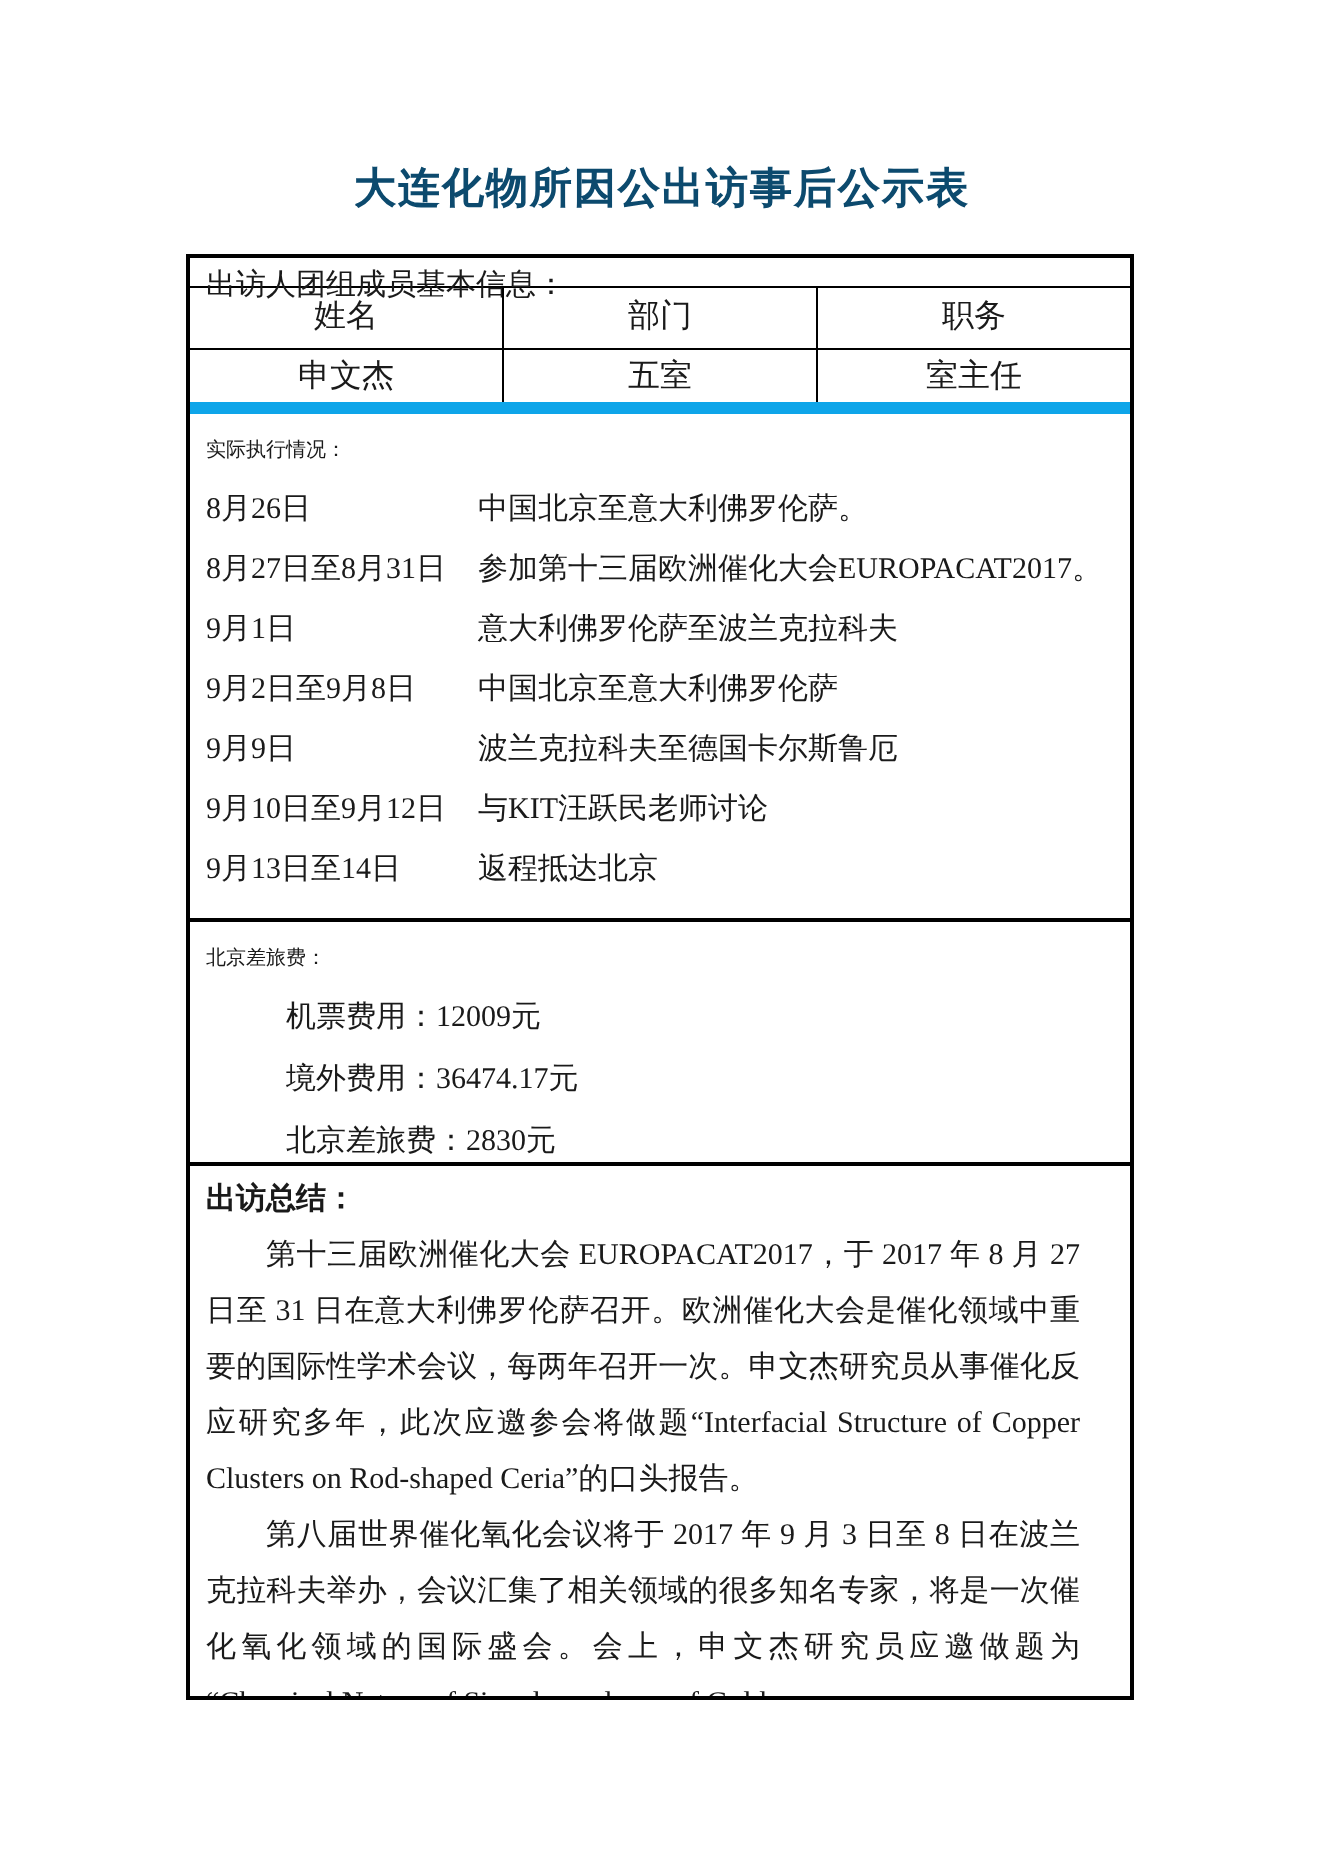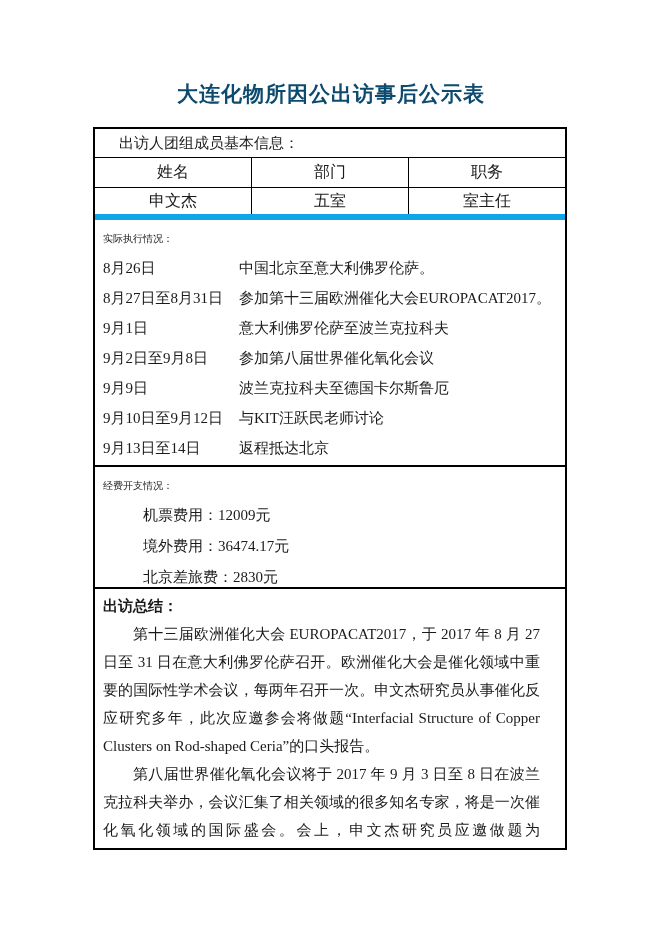--- a/index.html
+++ b/index.html
@@ -38,25 +38,25 @@
     box-sizing: border-box;
     display: flex;
     flex-direction: column;
     overflow: hidden;
   }
   .row {
     box-sizing: border-box;
     width: 100%;
   }
   .row-basic-label {
-    height: 29px;
+    height: 15px;
     border-bottom: 1px solid #000000;
     font-size: 15px;
     line-height: 28px;
-    padding-left: 24px;
+    padding-left: 8px;
   }
   .row-headers {
     height: 33px;
     border-bottom: 1px solid #000000;
     display: flex;
   }
   .row-values {
     height: 34px;
     border-bottom: 6px solid #0ea5e9;
     display: flex;
@@ -156,38 +156,38 @@
       <div class="itinerary-row">
         <span class="itinerary-date">8月27日至8月31日</span>
         <span class="itinerary-desc">参加第十三届欧洲催化大会EUROPACAT2017。</span>
       </div>
       <div class="itinerary-row">
         <span class="itinerary-date">9月1日</span>
         <span class="itinerary-desc">意大利佛罗伦萨至波兰克拉科夫</span>
       </div>
       <div class="itinerary-row">
         <span class="itinerary-date">9月2日至9月8日</span>
-        <span class="itinerary-desc">参加第八届世界催化氧化会议</span>
+        <span class="itinerary-desc">中国北京至意大利佛罗伦萨</span>
       </div>
       <div class="itinerary-row">
         <span class="itinerary-date">9月9日</span>
         <span class="itinerary-desc">波兰克拉科夫至德国卡尔斯鲁厄</span>
       </div>
       <div class="itinerary-row">
         <span class="itinerary-date">9月10日至9月12日</span>
         <span class="itinerary-desc">与KIT汪跃民老师讨论</span>
       </div>
       <div class="itinerary-row">
         <span class="itinerary-date">9月13日至14日</span>
         <span class="itinerary-desc">返程抵达北京</span>
       </div>
     </div>
 
     <div class="row row-expenses">
-      <div class="section-label">经费开支情况：</div>
+      <div class="section-label">北京差旅费：</div>
       <div class="expense-item">机票费用：12009元</div>
       <div class="expense-item">境外费用：36474.17元</div>
       <div class="expense-item">北京差旅费：2830元</div>
     </div>
 
     <div class="row row-summary">
       <div class="summary-label">出访总结：</div>
       <p class="summary-paragraph">第十三届欧洲催化大会 EUROPACAT2017，于 2017 年 8 月 27 日至 31 日在意大利佛罗伦萨召开。欧洲催化大会是催化领域中重要的国际性学术会议，每两年召开一次。申文杰研究员从事催化反应研究多年，此次应邀参会将做题“Interfacial Structure of Copper Clusters on Rod-shaped Ceria”的口头报告。</p>
       <p class="summary-paragraph">第八届世界催化氧化会议将于 2017 年 9 月 3 日至 8 日在波兰克拉科夫举办，会议汇集了相关领域的很多知名专家，将是一次催化氧化领域的国际盛会。会上，申文杰研究员应邀做题为 “Chemical Nature of Size-dependence of Gold</p>
     </div>

